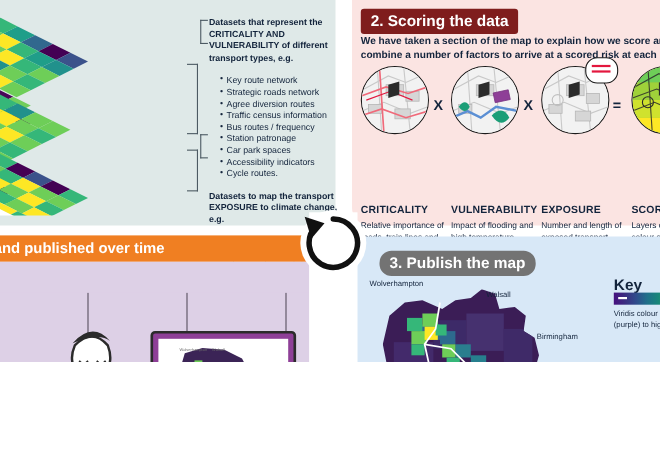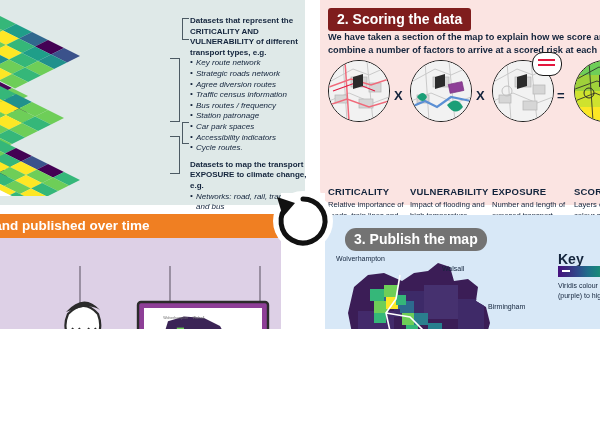--- a/index.html
+++ b/index.html
@@ -64,21 +64,21 @@
 
   .bracket{position:absolute;border:1.2px solid #4c5a63;}
   .bracket.left-b{border-right:none;}
   .bracket.right-b{border-left:none;}
 
   .s1-right{
     position:absolute;left:340px;top:16px;width:128px;
     font-size:8px;color:#13243c;line-height:10.6px;
   }
   .s1-right .hdr{font-weight:bold;}
-  .s1-right ul{margin:0;padding:0;list-style:none;font-style:italic;}
+  .s1-right ul{margin:10px;padding:0;list-style:none;}
   .s1-right li{padding-left:6px;position:relative;}
   .s1-right li:before{content:"•";position:absolute;left:0;top:-1px;}
   .s1-right .grp2{margin-top:6px;}
 
   
   .s2-intro{
     position:absolute;left:8px;top:31px;width:300px;
     font-size:9.2px;font-weight:bold;color:#13243c;line-height:12.5px;
   }
   .factor{position:absolute;top:60px;}

